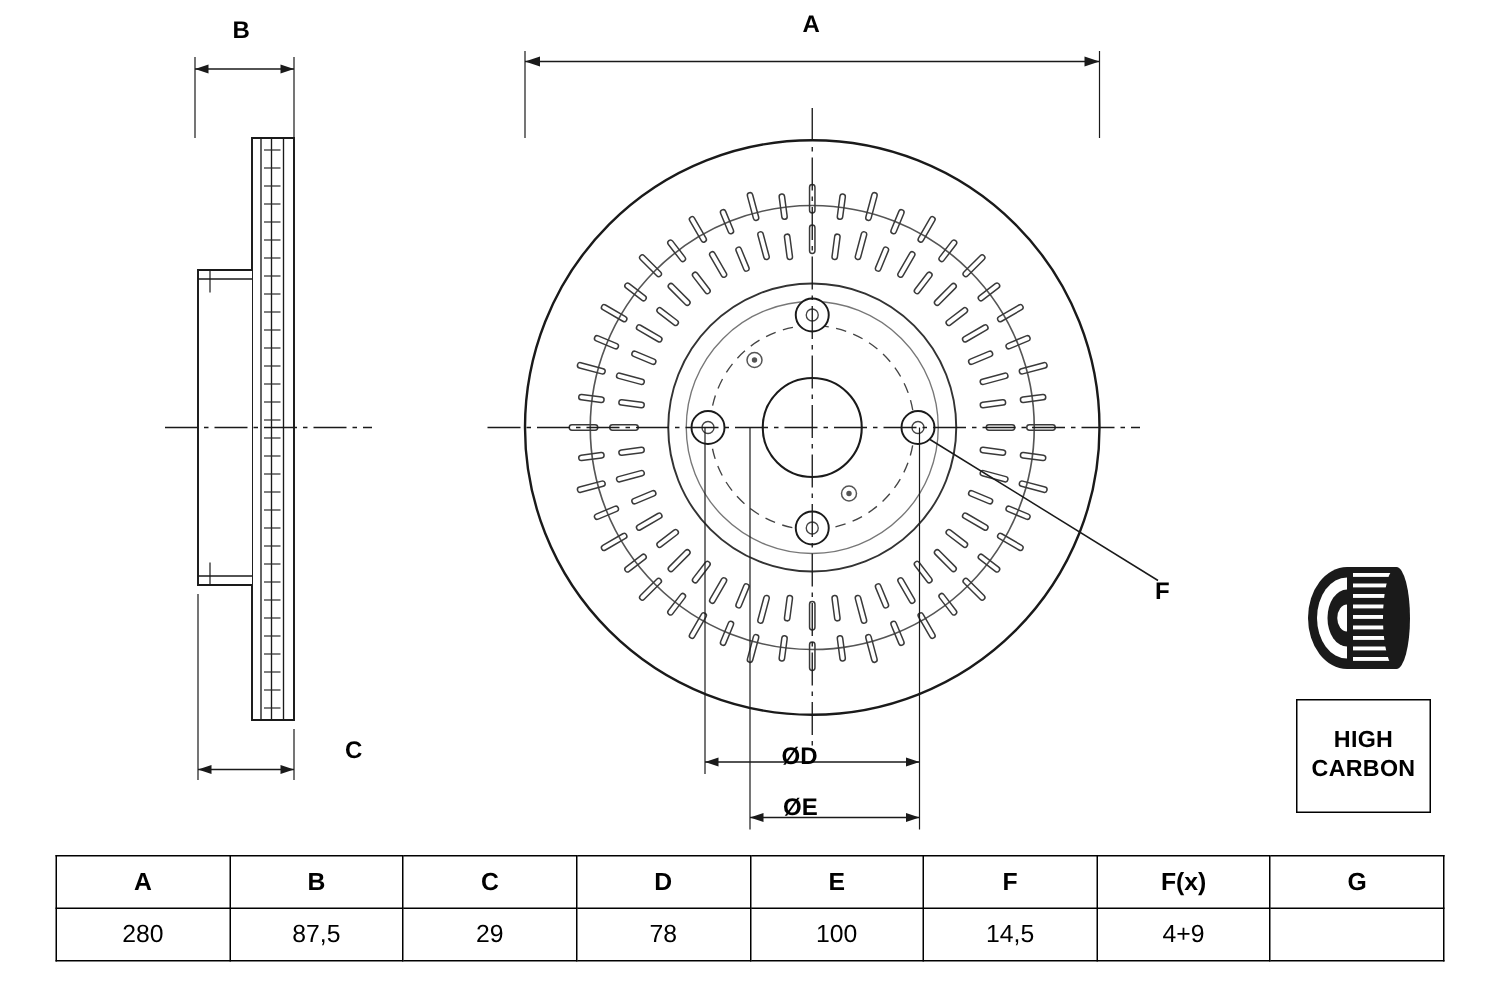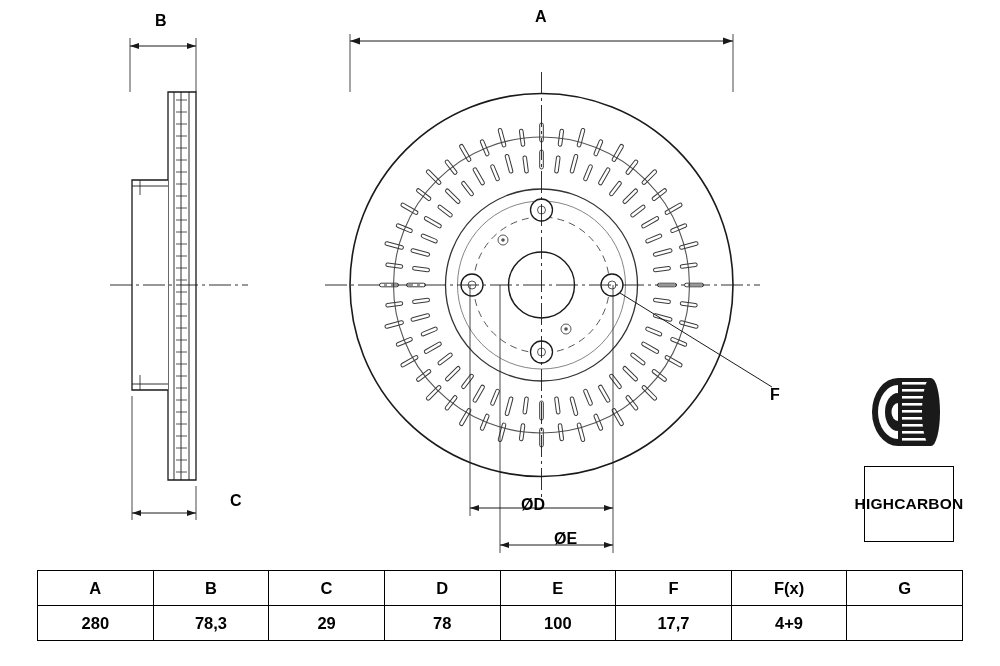--- a/index.html
+++ b/index.html
@@ -37,21 +37,21 @@
   
   .hc-box {
     position: absolute;
     left: 864px;
     top: 466px;
     width: 88px;
     height: 74px;
     border: 1.6px solid #000;
     background: #fff;
     display: flex;
-    flex-direction: row;
+    flex-direction: column;
     align-items: center;
     justify-content: center;
     line-height: 1.22;
   }
   .hc-box span {
     font-size: 15.5px;
     font-weight: bold;
     letter-spacing: 0.2px;
   }
   
@@ -66,21 +66,21 @@
   .spec-table td {
     border: 1.4px solid #000;
     text-align: center;
     height: 32px;
     font-size: 16.5px;
   }
   .spec-table tr.head td {
     font-weight: bold;
   }
   .spec-table tr.vals td {
-    font-weight: bold;
+    font-weight: normal;
   }
 </style>
 </head>
 <body>
 
 <div id="stage">
 
   <svg class="drawing" viewBox="0 0 1000 666">
     <defs>
       <g id="vane">
@@ -628,45 +628,45 @@
       <ellipse cx="59" cy="34" rx="9" ry="34" fill="#1a1a1a"></ellipse>
       <ellipse cx="59" cy="34" rx="5" ry="22" fill="#ffffff" opacity="0.0"></ellipse>
     </g>
   </svg>
 
   <div class="label" style="left:155px; top:12px;">B</div>
   <div class="label" style="left:230px; top:492px;">C</div>
   <div class="label" style="left:535px; top:8px;">A</div>
   <div class="label" style="left:770px; top:386px;">F</div>
   <div class="label" style="left:521px; top:474px;margin-top:22px;">ØD</div>
-  <div class="label" style="left:522px; top:530px;margin-left:32px;">ØE</div>
+  <div class="label" style="left:522px; top:530px;">ØE</div>
 
   <div class="hc-box">
     <span>HIGH</span>
     <span>CARBON</span>
   </div>
 
   <table class="spec-table">
     <tbody>
       <tr class="head">
         <td>A</td>
         <td>B</td>
         <td>C</td>
         <td>D</td>
         <td>E</td>
         <td>F</td>
         <td>F(x)</td>
         <td>G</td>
       </tr>
       <tr class="vals">
         <td>280</td>
-        <td>78,3</td>
+        <td>87,5</td>
         <td>29</td>
         <td>78</td>
         <td>100</td>
-        <td>17,7</td>
+        <td>14,5</td>
         <td>4+9</td>
         <td></td>
       </tr>
     </tbody>
   </table>
 
 </div>
 
 </body></html>

